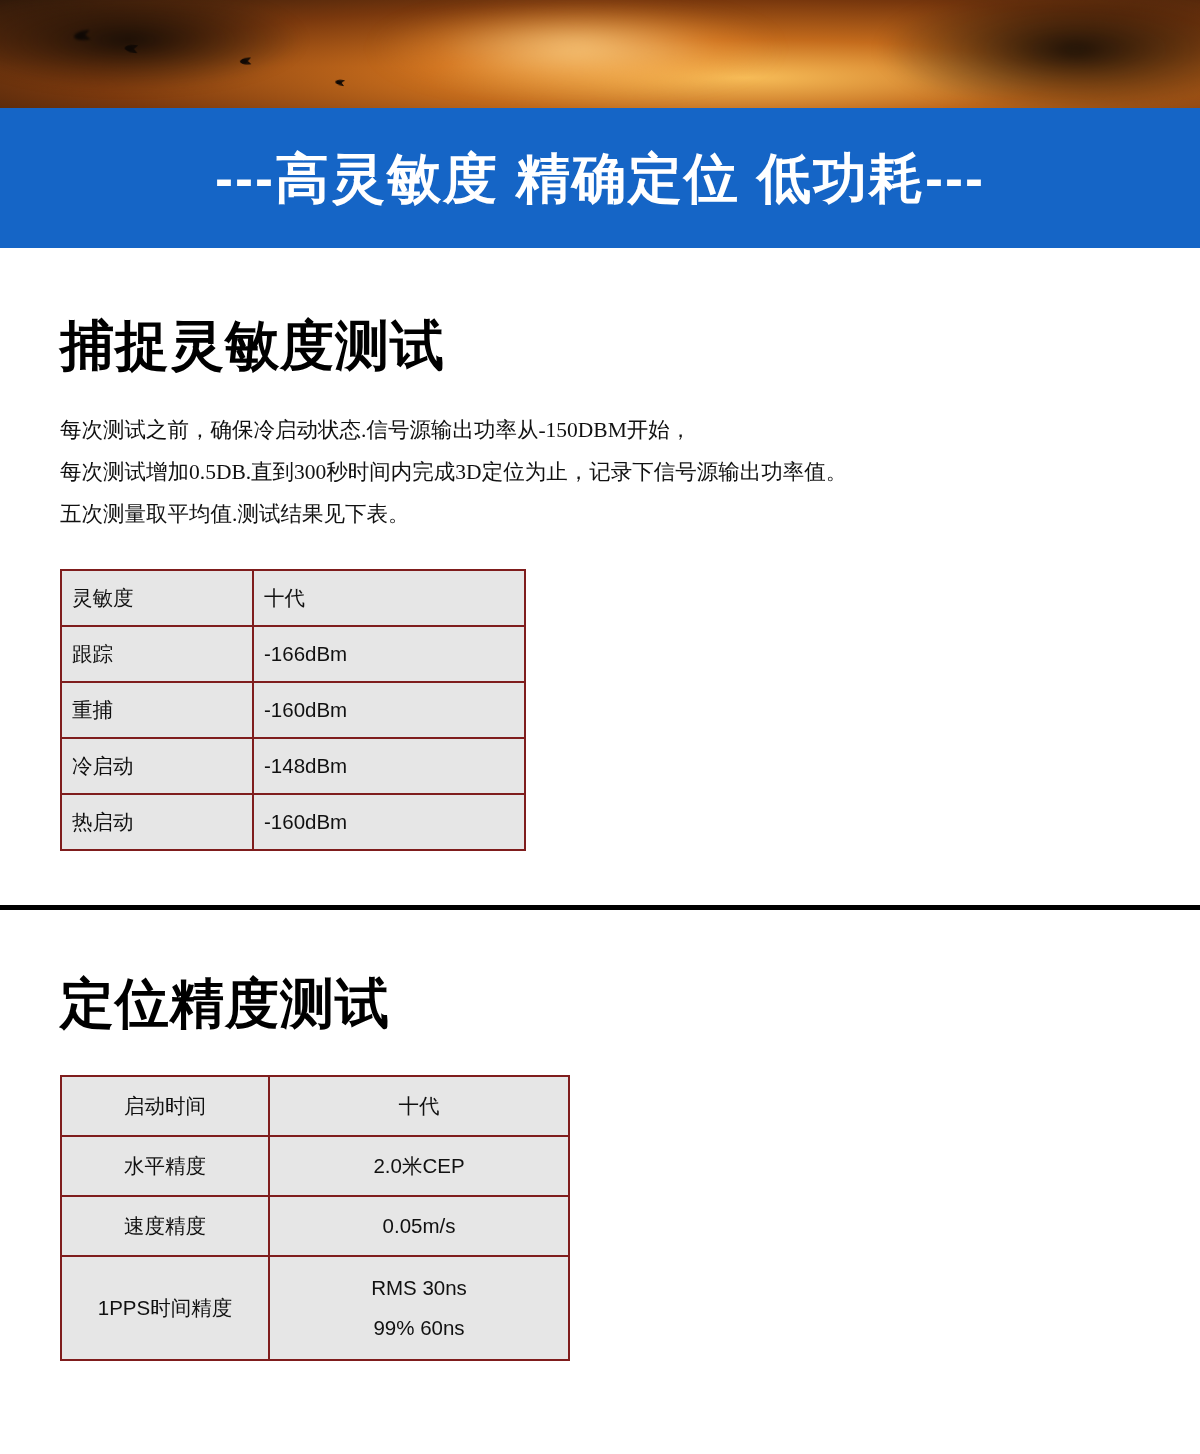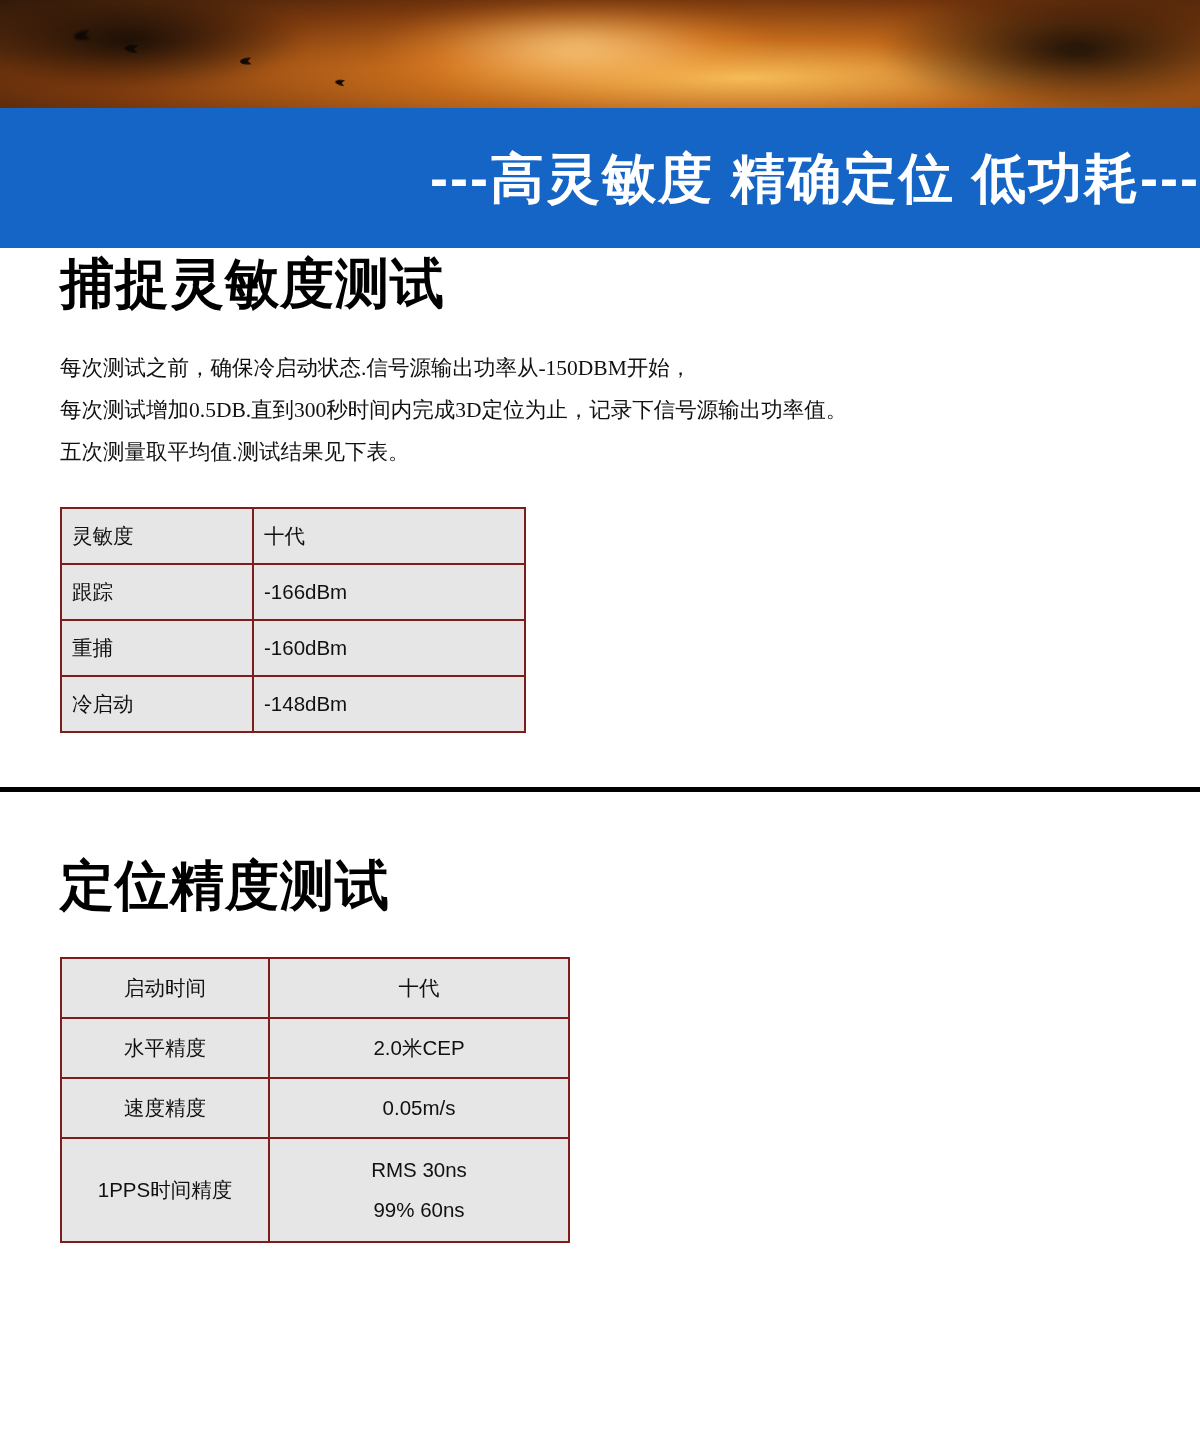--- a/index.html
+++ b/index.html
@@ -75,21 +75,21 @@
   .photo-band .bird.b3 { left: 236px; top: 56px; transform: rotate(-4deg) scale(0.7); }
   .photo-band .bird.b4 { left: 330px; top: 78px; transform: rotate(10deg) scale(0.6); }
 
   
   .slogan-band {
     width: 1200px;
     height: 140px;
     background: #1565C6;
     display: flex;
     align-items: center;
-    justify-content: flex-end;
+    justify-content: center;
   }
   .slogan-text {
     color: #ffffff;
     font-size: 54px;
     font-weight: 700;
     letter-spacing: 2px;
     white-space: pre;
     line-height: 1;
   }
 
@@ -97,21 +97,21 @@
   .section {
     padding: 0 60px;
   }
   .section-title {
     font-size: 54px;
     font-weight: 700;
     letter-spacing: 1px;
     color: #000000;
     margin: 0;
   }
-  #section-sensitivity .section-title { }
+  #section-sensitivity .section-title { padding-top: 62px; }
   #section-accuracy  .section-title { padding-top: 58px; }
 
   .para {
     margin-top: 26px;
     font-size: 21.5px;
     line-height: 42px;
     color: #111111;
     font-weight: 500;
     font-family: Liberation Serif, serif;
   }
@@ -190,20 +190,24 @@
         <td class="c2">-166dBm</td>
       </tr>
       <tr>
         <td class="c1">重捕</td>
         <td class="c2">-160dBm</td>
       </tr>
       <tr>
         <td class="c1">冷启动</td>
         <td class="c2">-148dBm</td>
       </tr>
+      <tr>
+        <td class="c1">热启动</td>
+        <td class="c2">-160dBm</td>
+      </tr>
     </tbody>
   </table>
 </div>
 
 <div class="divider"></div>
 
 <div class="section" id="section-accuracy">
   <h1 class="section-title">定位精度测试</h1>
 
 

